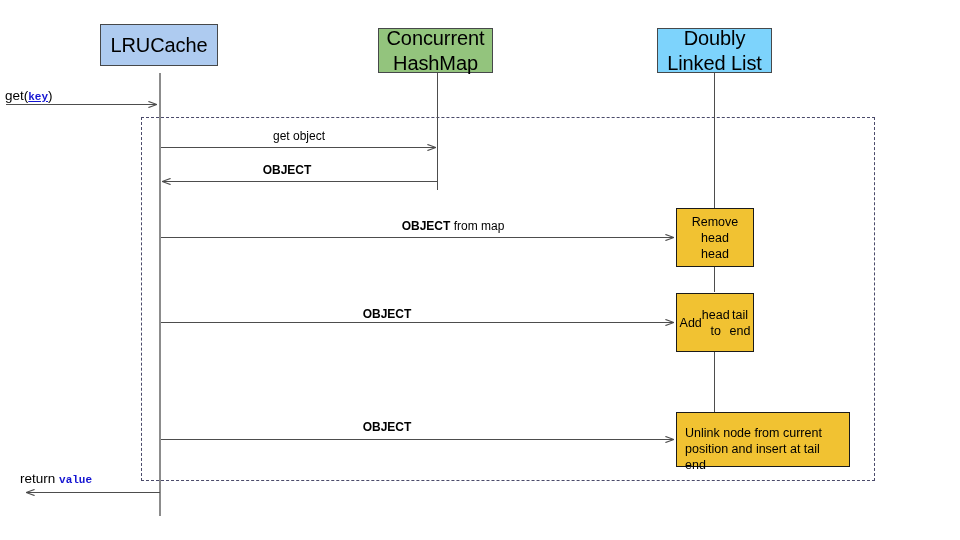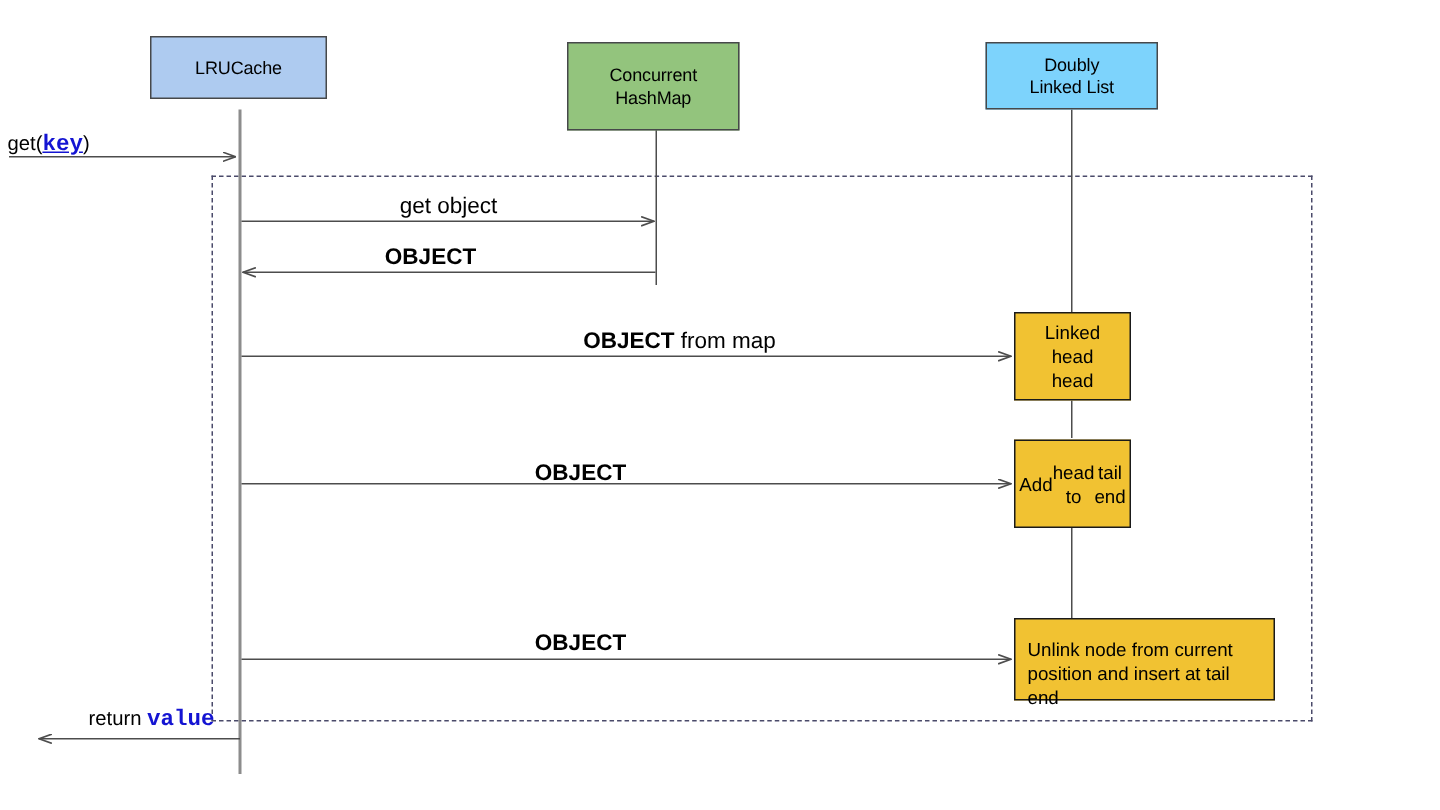--- a/index.html
+++ b/index.html
@@ -21,21 +21,21 @@
     height: 540px;
   }
   .participant {
     position: absolute;
     box-sizing: border-box;
     border: 1px solid #46484a;
     display: flex;
     align-items: center;
     justify-content: center;
     text-align: center;
-    font-size: 12px;
+    font-size: 20px;
     color: #000000;
     line-height: 1.22;
     letter-spacing: -0.1px;
   }
   .actbox {
     position: absolute;
     box-sizing: border-box;
     border: 1px solid #1a1a1a;
     background: #f1c232;
     font-size: 12.5px;
@@ -58,21 +58,21 @@
     position: absolute;
     width: 2px;
     background: #8c8c8c;
   }
   .lifeline.thin {
     width: 1px;
     background: #4d4d4d;
   }
   .msg-label {
     position: absolute;
-    font-size: 15px;
+    font-size: 12px;
     color: #000000;
     white-space: nowrap;
   }
   .msg-label.bold { font-weight: bold; }
   .msg-label.center { transform: translateX(-50%); }
   .frame {
     position: absolute;
     box-sizing: border-box;
     border: 1.2px dashed #4a4a6a;
     background: transparent;
@@ -80,21 +80,21 @@
   .ext-label {
     position: absolute;
     font-size: 13.5px;
     color: #000000;
     white-space: nowrap;
   }
   .code {
     font-family: "Liberation Mono", monospace;
     color: #1414d2;
     font-weight: bold;
-    font-size: 15px;
+    font-size: 11px;
   }
   .code.underline { text-decoration: underline; }
   svg.arrows {
     position: absolute;
     left: 0; top: 0;
     width: 960px;
     height: 540px;
     pointer-events: none;
   }
 </style>
@@ -108,32 +108,32 @@
   <div class="lifeline" style="left:159px; top:73px; height:443px;"></div>
   <div class="lifeline thin" style="left:437px; top:73px; height:117px;"></div>
   <div class="lifeline thin" style="left:714px; top:73px; height:135px;"></div>
   <div class="lifeline thin" style="left:714px; top:267px; height:25px;"></div>
   <div class="lifeline thin" style="left:714px; top:352px; height:60px;"></div>
 
   <div class="participant" style="left:100px; top:24px; width:118px; height:42px; background:#aecbf0;">
     <span>LRUCache</span>
   </div>
 
-  <div class="participant" style="left:378px; top:28px; width:115px; height:59px; background:#93c47d; flex-direction:column;">
+  <div class="participant" style="left:378px; top:28px; width:115px; height:45px; background:#93c47d; flex-direction:column;">
     <span>Concurrent</span>
     <span>HashMap</span>
   </div>
 
   <div class="participant" style="left:657px; top:28px; width:115px; height:45px; background:#7dd3fc; flex-direction:column;">
     <span>Doubly</span>
     <span>Linked List</span>
   </div>
 
   <div class="actbox" style="left:676px; top:208px; width:78px; height:59px; flex-direction:column;">
-    <span>Linked</span>
+    <span>Remove</span>
     <span>head</span>
     <span>head</span>
   </div>
 
   <div class="actbox" style="left:676px; top:293px; width:78px; height:59px; flex-direction:row;">
     <span>Add</span>
     <span>head to</span>
     <span>tail end</span>
   </div>
 
@@ -146,21 +146,21 @@
   <div class="msg-label center bold" style="left:287px; top:163px;"><span>OBJECT</span></div>
 
   <div class="msg-label center" style="left:453px; top:219px;"><b>OBJECT</b><span> from map</span></div>
 
   <div class="msg-label center bold" style="left:387px; top:307px;"><span>OBJECT</span></div>
 
   <div class="msg-label center bold" style="left:387px; top:420px;"><span>OBJECT</span></div>
 
   <div class="ext-label" style="left:5px; top:88px;"><span>get(</span><span class="code underline">key</span><span>)</span></div>
 
-  <div class="ext-label" style="left:20px; top:471px;margin-left:39px;"><span>return </span><span class="code">value</span></div>
+  <div class="ext-label" style="left:20px; top:471px;"><span>return </span><span class="code">value</span></div>
 
   <svg class="arrows" viewBox="0 0 960 540">
     <defs>
       <marker id="ah-r" markerWidth="9" markerHeight="7" refX="8.6" refY="3.5" orient="auto" markerUnits="userSpaceOnUse">
         <path d="M0,0.4 L8.6,3.5 L0,6.6" fill="none" stroke="#4d4d4d" stroke-width="1.1"></path>
       </marker>
       <marker id="ah-l" markerWidth="9" markerHeight="7" refX="0.4" refY="3.5" orient="auto" markerUnits="userSpaceOnUse">
         <path d="M9,0.4 L0.4,3.5 L9,6.6" fill="none" stroke="#4d4d4d" stroke-width="1.1"></path>
       </marker>
     </defs>

